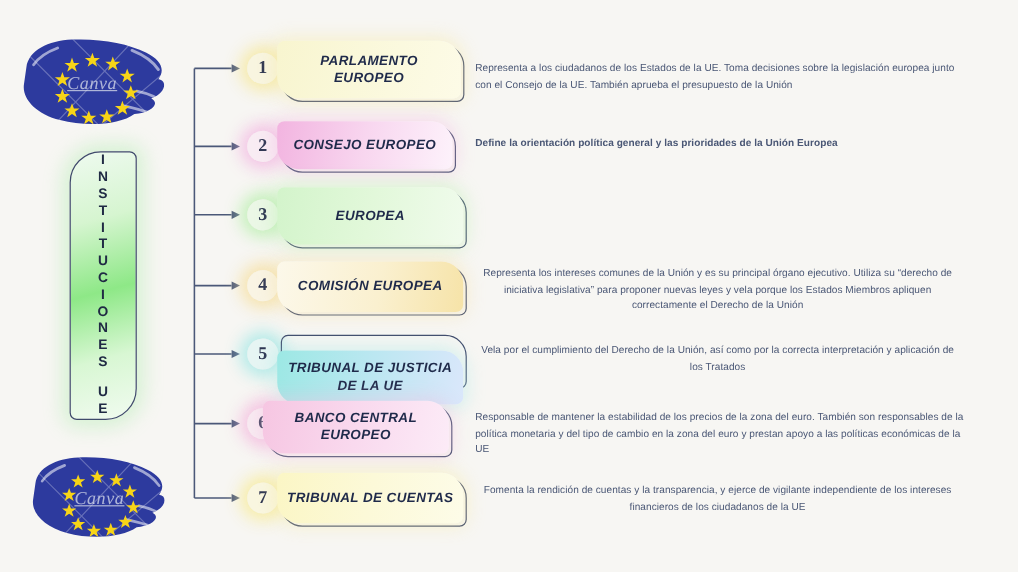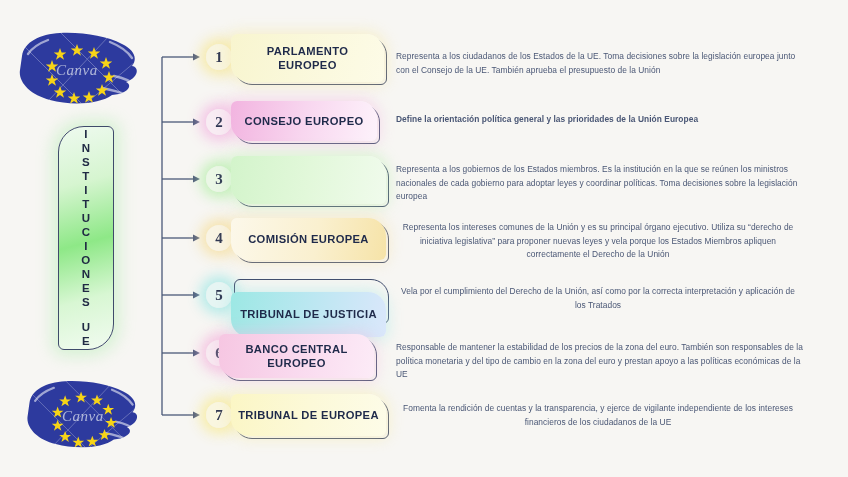--- a/index.html
+++ b/index.html
@@ -15,20 +15,21 @@
   .flag-logo { position: absolute; }
   .flag-logo svg { display: block; }
   .canva-wm {
     position: absolute;
     color: rgba(225,228,238,0.72);
     font-family: "Liberation Serif", serif;
     font-style: italic;
     font-size: 15px;
     letter-spacing: .5px;
     pointer-events: none;
+    text-decoration: underline;
   }
 
   
   .title-pill {
     position: absolute;
     left: 58px; top: 126px;
     width: 56px; height: 224px;
     border: 1.4px solid #3f4a6b;
     border-radius: 26px 6px 26px 6px;
     background: linear-gradient(165deg,#eefaef 0%,#d6f5d0 26%,#8ee887 52%,#d8f7d3 76%,#f1fbf0 100%);
@@ -71,20 +72,21 @@
     border: 1.4px solid #3f4a6b;
     border-radius: 6px 18px 6px 18px;
   }
   .box-fill {
     position: absolute; left: 0; top: 0;
     width: 100%; height: 100%;
     border-radius: 6px 18px 6px 18px;
     display: flex; align-items: center; justify-content: center;
     text-align: center;
     padding: 2px 7px;
+    font-style: italic;
   }
   .box-label {
     color: #1f2a4a;
     font-size: 11.2px;
     font-weight: 700;
     letter-spacing: .35px;
     line-height: 1.28;
   }
 
   
@@ -246,59 +248,60 @@
         <div>CONSEJO EUROPEO</div>
       </div>
     </div>
   </div>
   <div class="desc" style="left:396px; top:113px; width:410px;font-weight:bold;">Define la orientación política general y las prioridades de la Unión Europea</div>
 
   <div class="box-wrap" style="left:231px; top:156px; width:155px; height:48px;">
     <div class="box-outline"></div>
     <div class="box-fill" style="background:linear-gradient(100deg,#d3f4cb 0%,#e2f8da 50%,#f0fbec 100%); box-shadow:0 0 14px 3px rgba(185,239,174,.45);">
       <div class="box-label">
-      </div>
-    </div>
-  </div>
-  <div class="desc" style="left:396px; top:163px; width:412px;">Representa a los gobiernos de los Estados miembros. Es la institución en la que se reúnen los ministros nacionales de cada gobierno para adoptar leyes y coordinar políticas. Toma decisiones sobre la legislación europea</div>
+        <div>EUROPEA</div>
+      </div>
+    </div>
+  </div>
 
   <div class="box-wrap" style="left:231px; top:218px; width:155px; height:42px;">
     <div class="box-outline"></div>
     <div class="box-fill" style="background:linear-gradient(100deg,#fcf8ea 0%,#faf0cf 55%,#f6e3a8 100%); box-shadow:0 0 14px 3px rgba(246,224,164,.45);text-align:center;">
       <div class="box-label">
         <div>COMISIÓN EUROPEA</div>
       </div>
     </div>
   </div>
   <div class="desc center" style="left:396px; top:221px; width:404px;">Representa los intereses comunes de la Unión y es su principal órgano ejecutivo. Utiliza su “derecho de iniciativa legislativa” para proponer nuevas leyes y vela porque los Estados Miembros apliquen correctamente el Derecho de la Unión</div>
 
   <div class="box-wrap" style="left:231px; top:276px; width:155px; height:45px;">
     <div class="box-outline"></div>
     <div class="box-fill" style="background:linear-gradient(100deg,#9ce8e4 0%,#bbe7f1 50%,#dae7fb 100%); box-shadow:0 0 14px 3px rgba(168,233,230,.45);margin-top:16px;">
       <div class="box-label">
         <div>TRIBUNAL DE JUSTICIA</div>
+        <div>DE LA UE</div>
       </div>
     </div>
   </div>
   <div class="desc" style="left:396px; top:285px; width:404px;text-align:center;">Vela por el cumplimiento del Derecho de la Unión, así como por la correcta interpretación y aplicación de los Tratados</div>
 
   <div class="box-wrap" style="left:219px; top:334px; width:155px; height:44px;">
     <div class="box-outline"></div>
     <div class="box-fill" style="background:linear-gradient(100deg,#f6c6e2 0%,#f9d9ee 50%,#fcebf7 100%); box-shadow:0 0 14px 3px rgba(244,191,224,.45);">
       <div class="box-label">
         <div>BANCO CENTRAL</div>
         <div>EUROPEO</div>
       </div>
     </div>
   </div>
   <div class="desc" style="left:396px; top:341px; width:410px;">Responsable de mantener la estabilidad de los precios de la zona del euro. También son responsables de la política monetaria y del tipo de cambio en la zona del euro y prestan apoyo a las políticas económicas de la UE</div>
 
   <div class="box-wrap" style="left:231px; top:394px; width:155px; height:42px;">
     <div class="box-outline"></div>
     <div class="box-fill" style="background:linear-gradient(100deg,#fbf6c5 0%,#fcf9d8 50%,#fdfce8 100%); box-shadow:0 0 14px 3px rgba(247,236,162,.45);">
       <div class="box-label">
-        <div>TRIBUNAL DE EUROPEA</div>
+        <div>TRIBUNAL DE CUENTAS</div>
       </div>
     </div>
   </div>
   <div class="desc" style="left:396px; top:402px; width:404px;text-align:center;">Fomenta la rendición de cuentas y la transparencia, y ejerce de vigilante independiente de los intereses financieros de los ciudadanos de la UE</div>
 
 </div>
 
 </body></html>

